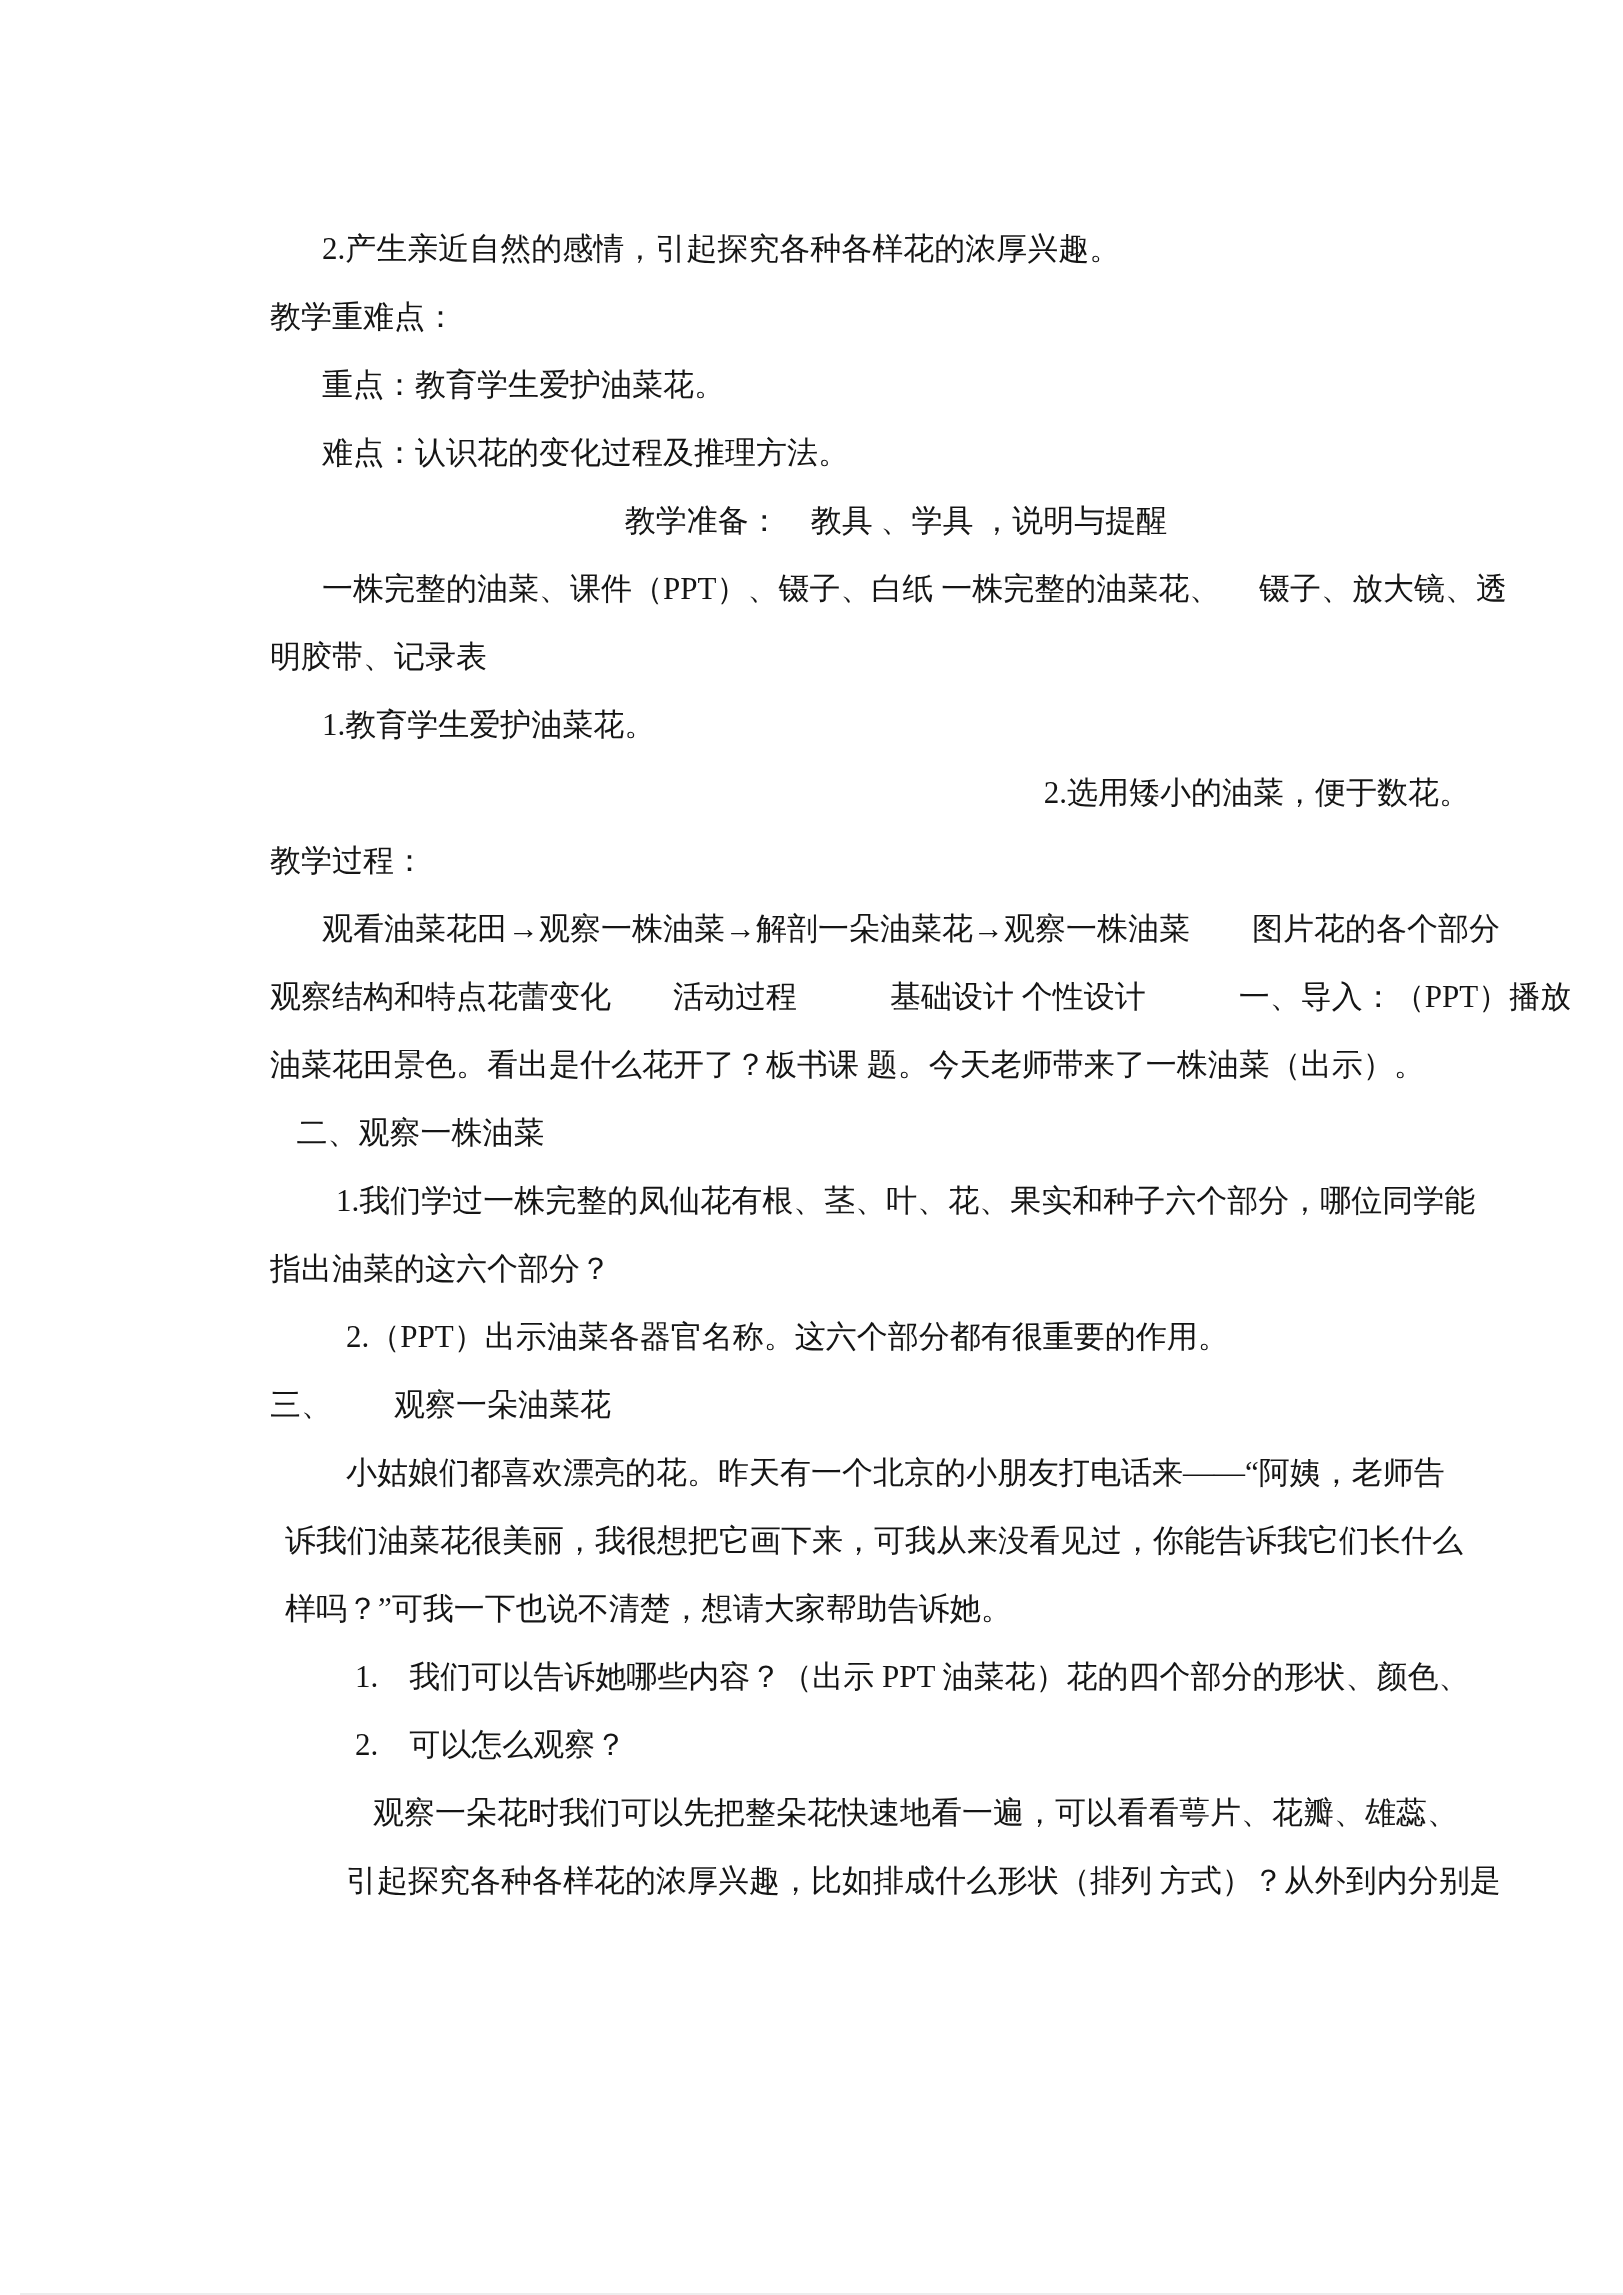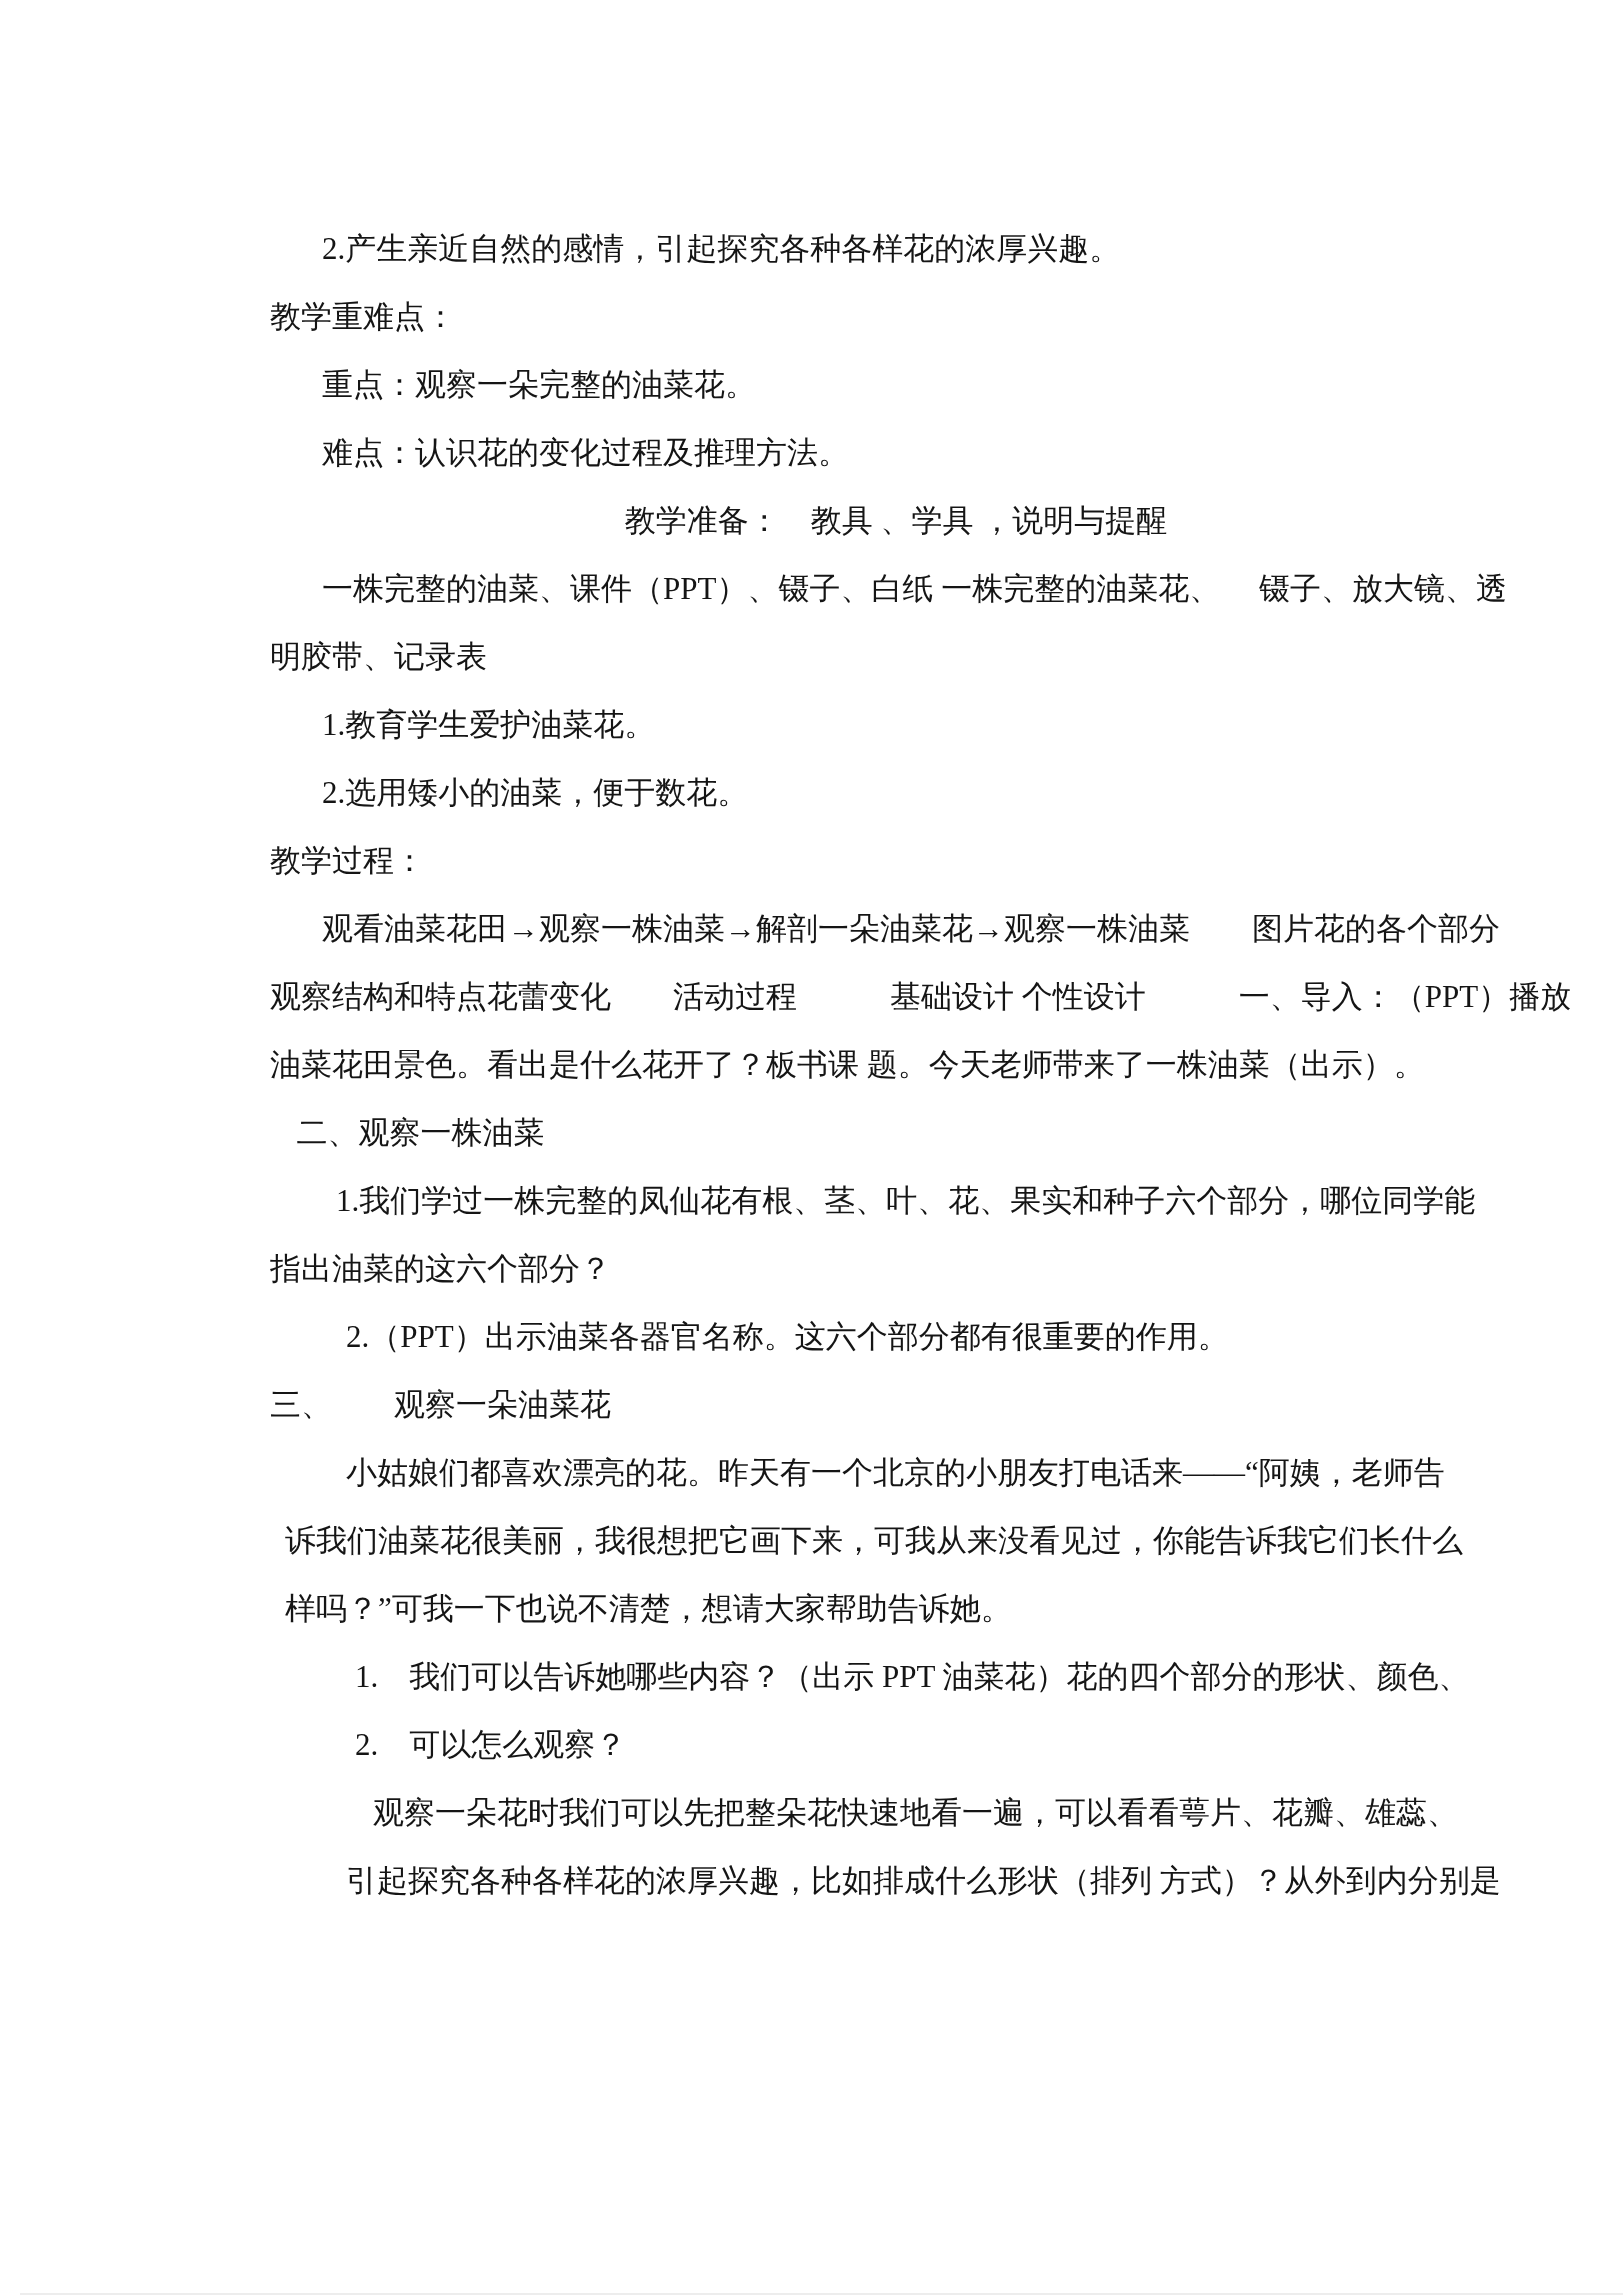--- a/index.html
+++ b/index.html
@@ -32,27 +32,27 @@
     white-space: pre;
   }
 </style>
 </head>
 <body>
 
 <div class="page">
   <div class="text-block" style="color: rgb(21, 21, 21);">
       <div class="doc-line" style="padding-left: 52px;">2.产生亲近自然的感情，引起探究各种各样花的浓厚兴趣。</div>
       <div class="doc-line" style="padding-left: 0px;">教学重难点：</div>
-      <div class="doc-line" style="padding-left: 52px;">重点：观察一朵完整的油菜花。</div>
+      <div class="doc-line" style="padding-left: 52px;">重点：教育学生爱护油菜花。</div>
       <div class="doc-line" style="padding-left: 52px;">难点：认识花的变化过程及推理方法。</div>
       <div class="doc-line" style="padding-left: 52px; text-align: center;">教学准备：　教具 、学具 ，说明与提醒</div>
       <div class="doc-line" style="padding-left: 52px;">一株完整的油菜、课件（PPT）、镊子、白纸 一株完整的油菜花、　 镊子、放大镜、透</div>
       <div class="doc-line" style="padding-left: 0px;">明胶带、记录表</div>
       <div class="doc-line" style="padding-left: 52px;">1.教育学生爱护油菜花。</div>
-      <div class="doc-line" style="padding-left: 52px;">2.选用矮小的油菜，便于数花。</div>
+      <div class="doc-line" style="padding-left: 52px; text-align: right;">2.选用矮小的油菜，便于数花。</div>
       <div class="doc-line" style="padding-left: 0px;">教学过程：</div>
       <div class="doc-line" style="padding-left: 52px;">观看油菜花田→观察一株油菜→解剖一朵油菜花→观察一株油菜　　图片花的各个部分</div>
       <div class="doc-line" style="padding-left: 0px;">观察结构和特点花蕾变化　　活动过程　　　基础设计 个性设计　　　一、导入：（PPT）播放</div>
       <div class="doc-line" style="padding-left: 0px;">油菜花田景色。看出是什么花开了？板书课 题。今天老师带来了一株油菜（出示）。</div>
       <div class="doc-line" style="padding-left: 26.6px;">二、观察一株油菜</div>
       <div class="doc-line" style="padding-left: 66px;">1.我们学过一株完整的凤仙花有根、茎、叶、花、果实和种子六个部分，哪位同学能</div>
       <div class="doc-line" style="padding-left: 0px;">指出油菜的这六个部分？</div>
       <div class="doc-line" style="padding-left: 76px;">2.（PPT）出示油菜各器官名称。这六个部分都有很重要的作用。</div>
       <div class="doc-line" style="padding-left: 0px;">三、　　观察一朵油菜花</div>
       <div class="doc-line" style="padding-left: 76px;">小姑娘们都喜欢漂亮的花。昨天有一个北京的小朋友打电话来——“阿姨，老师告</div>

